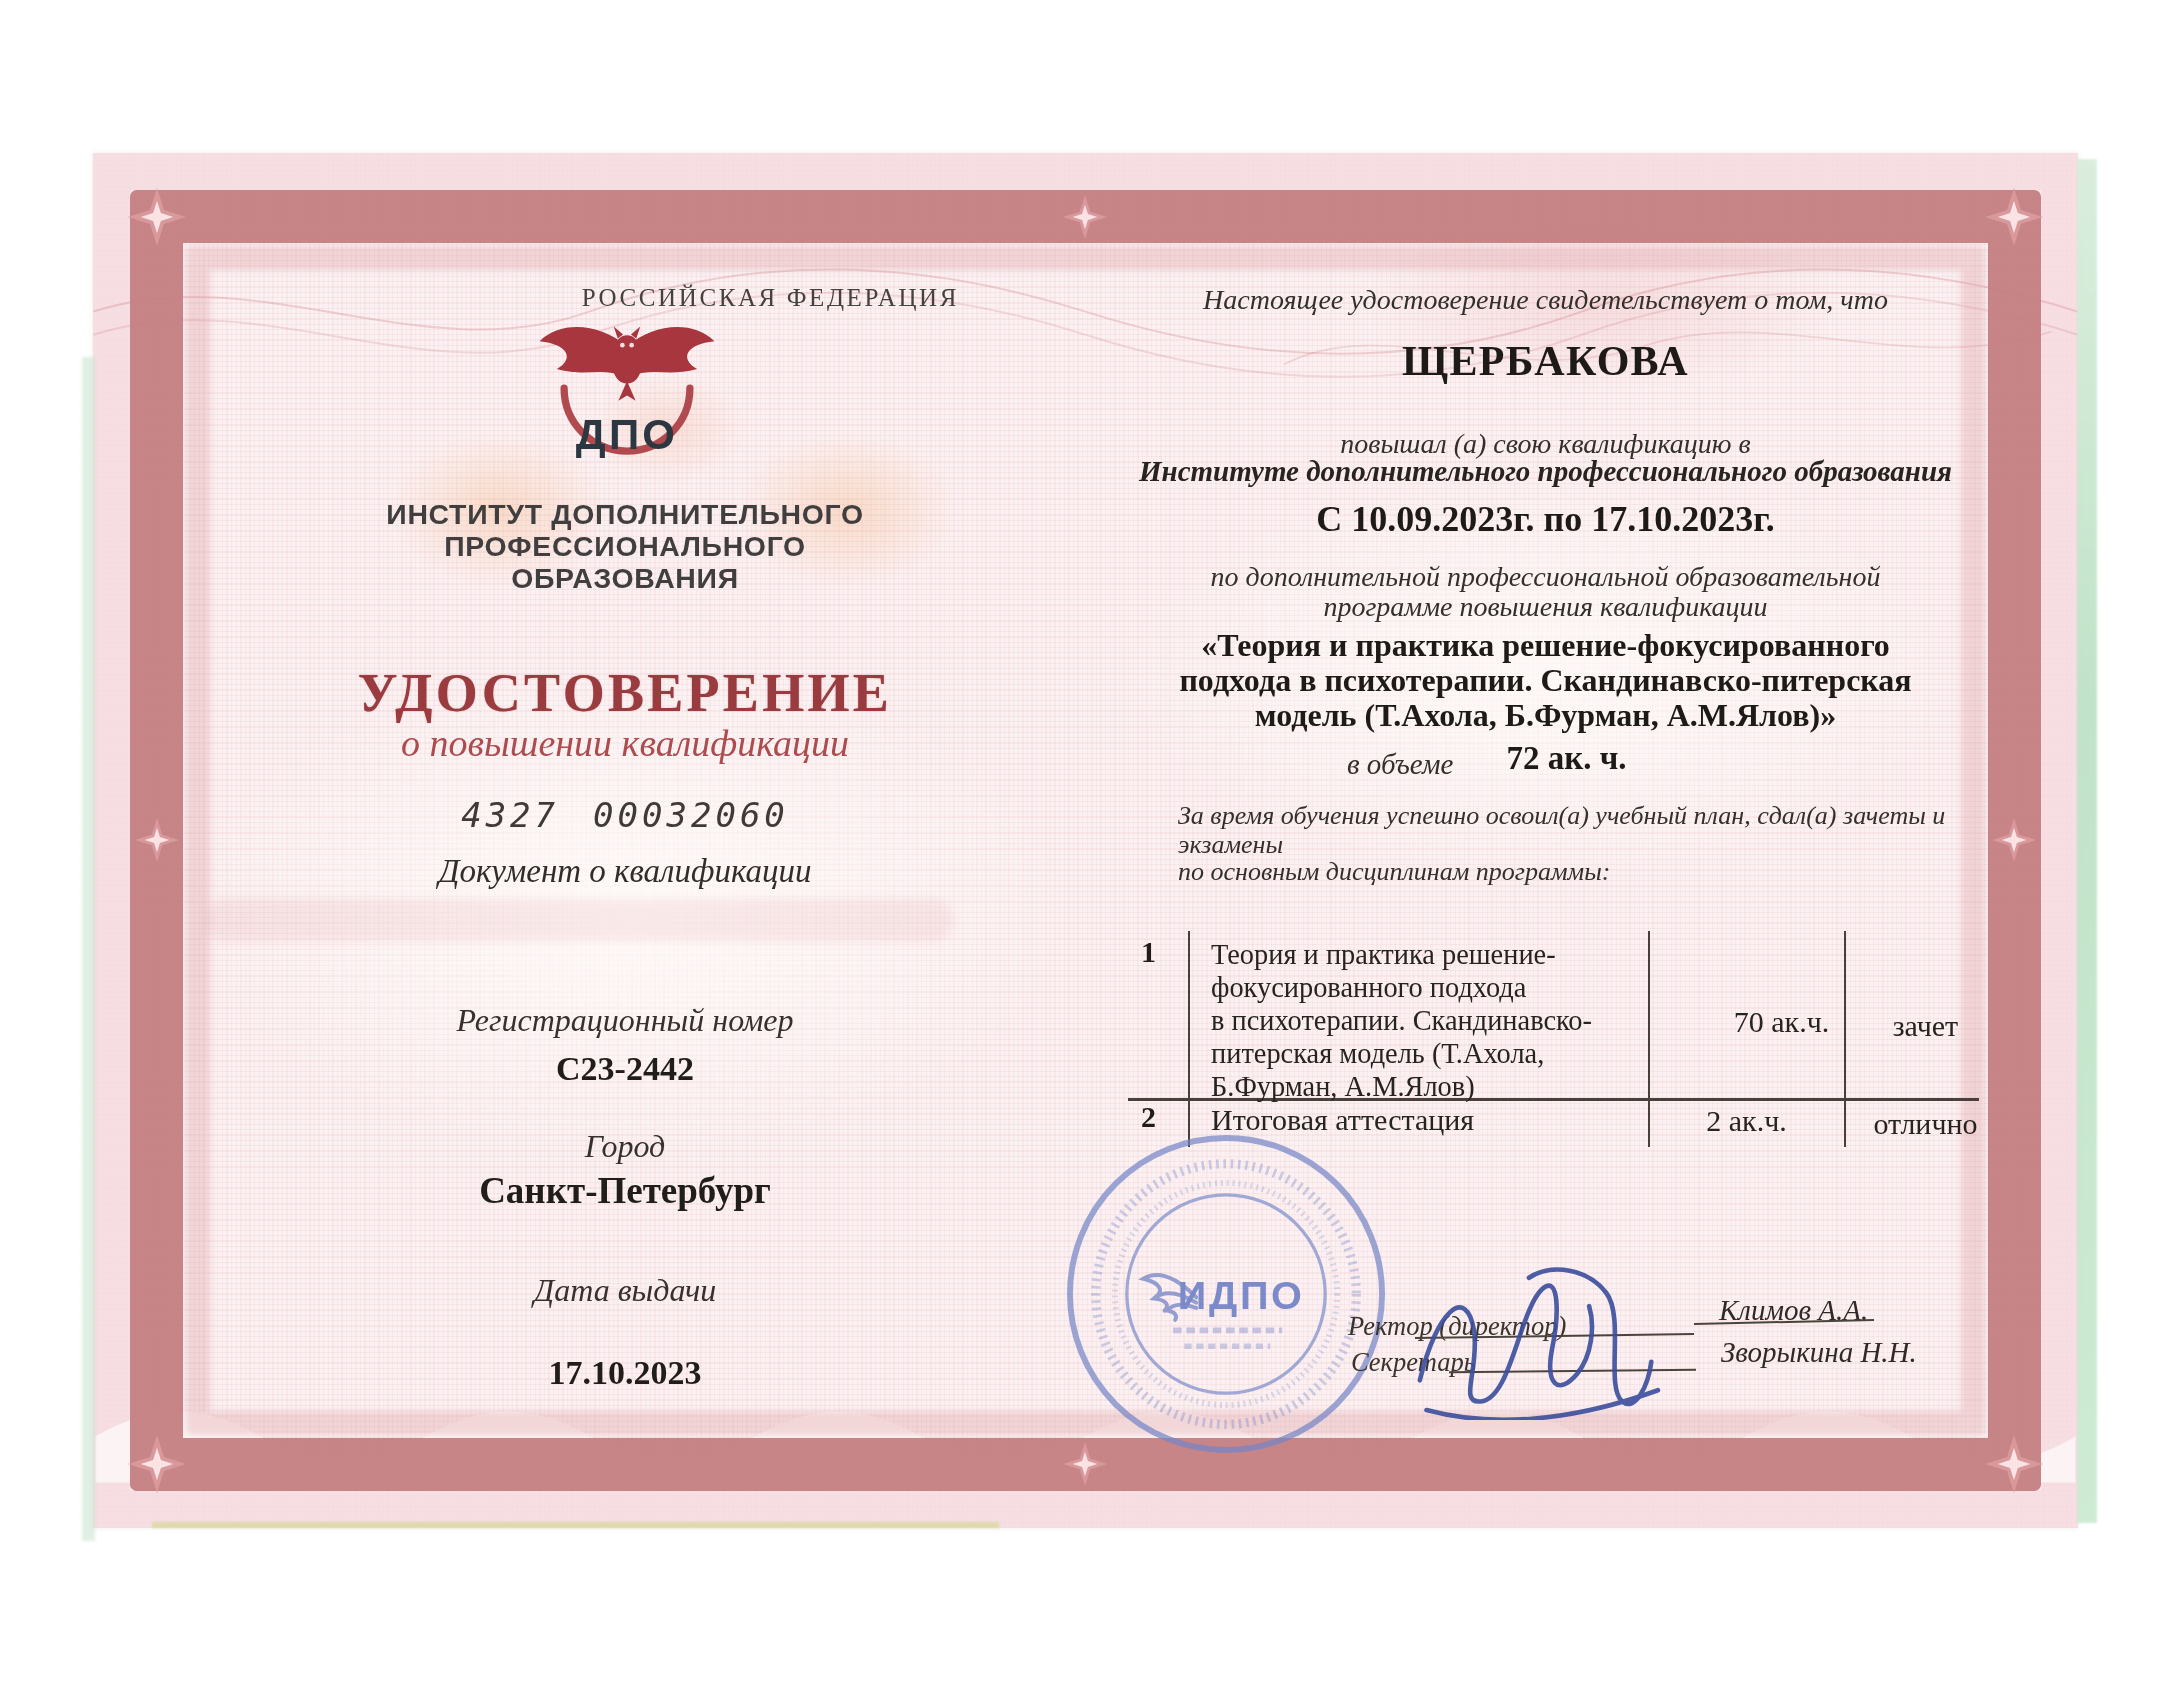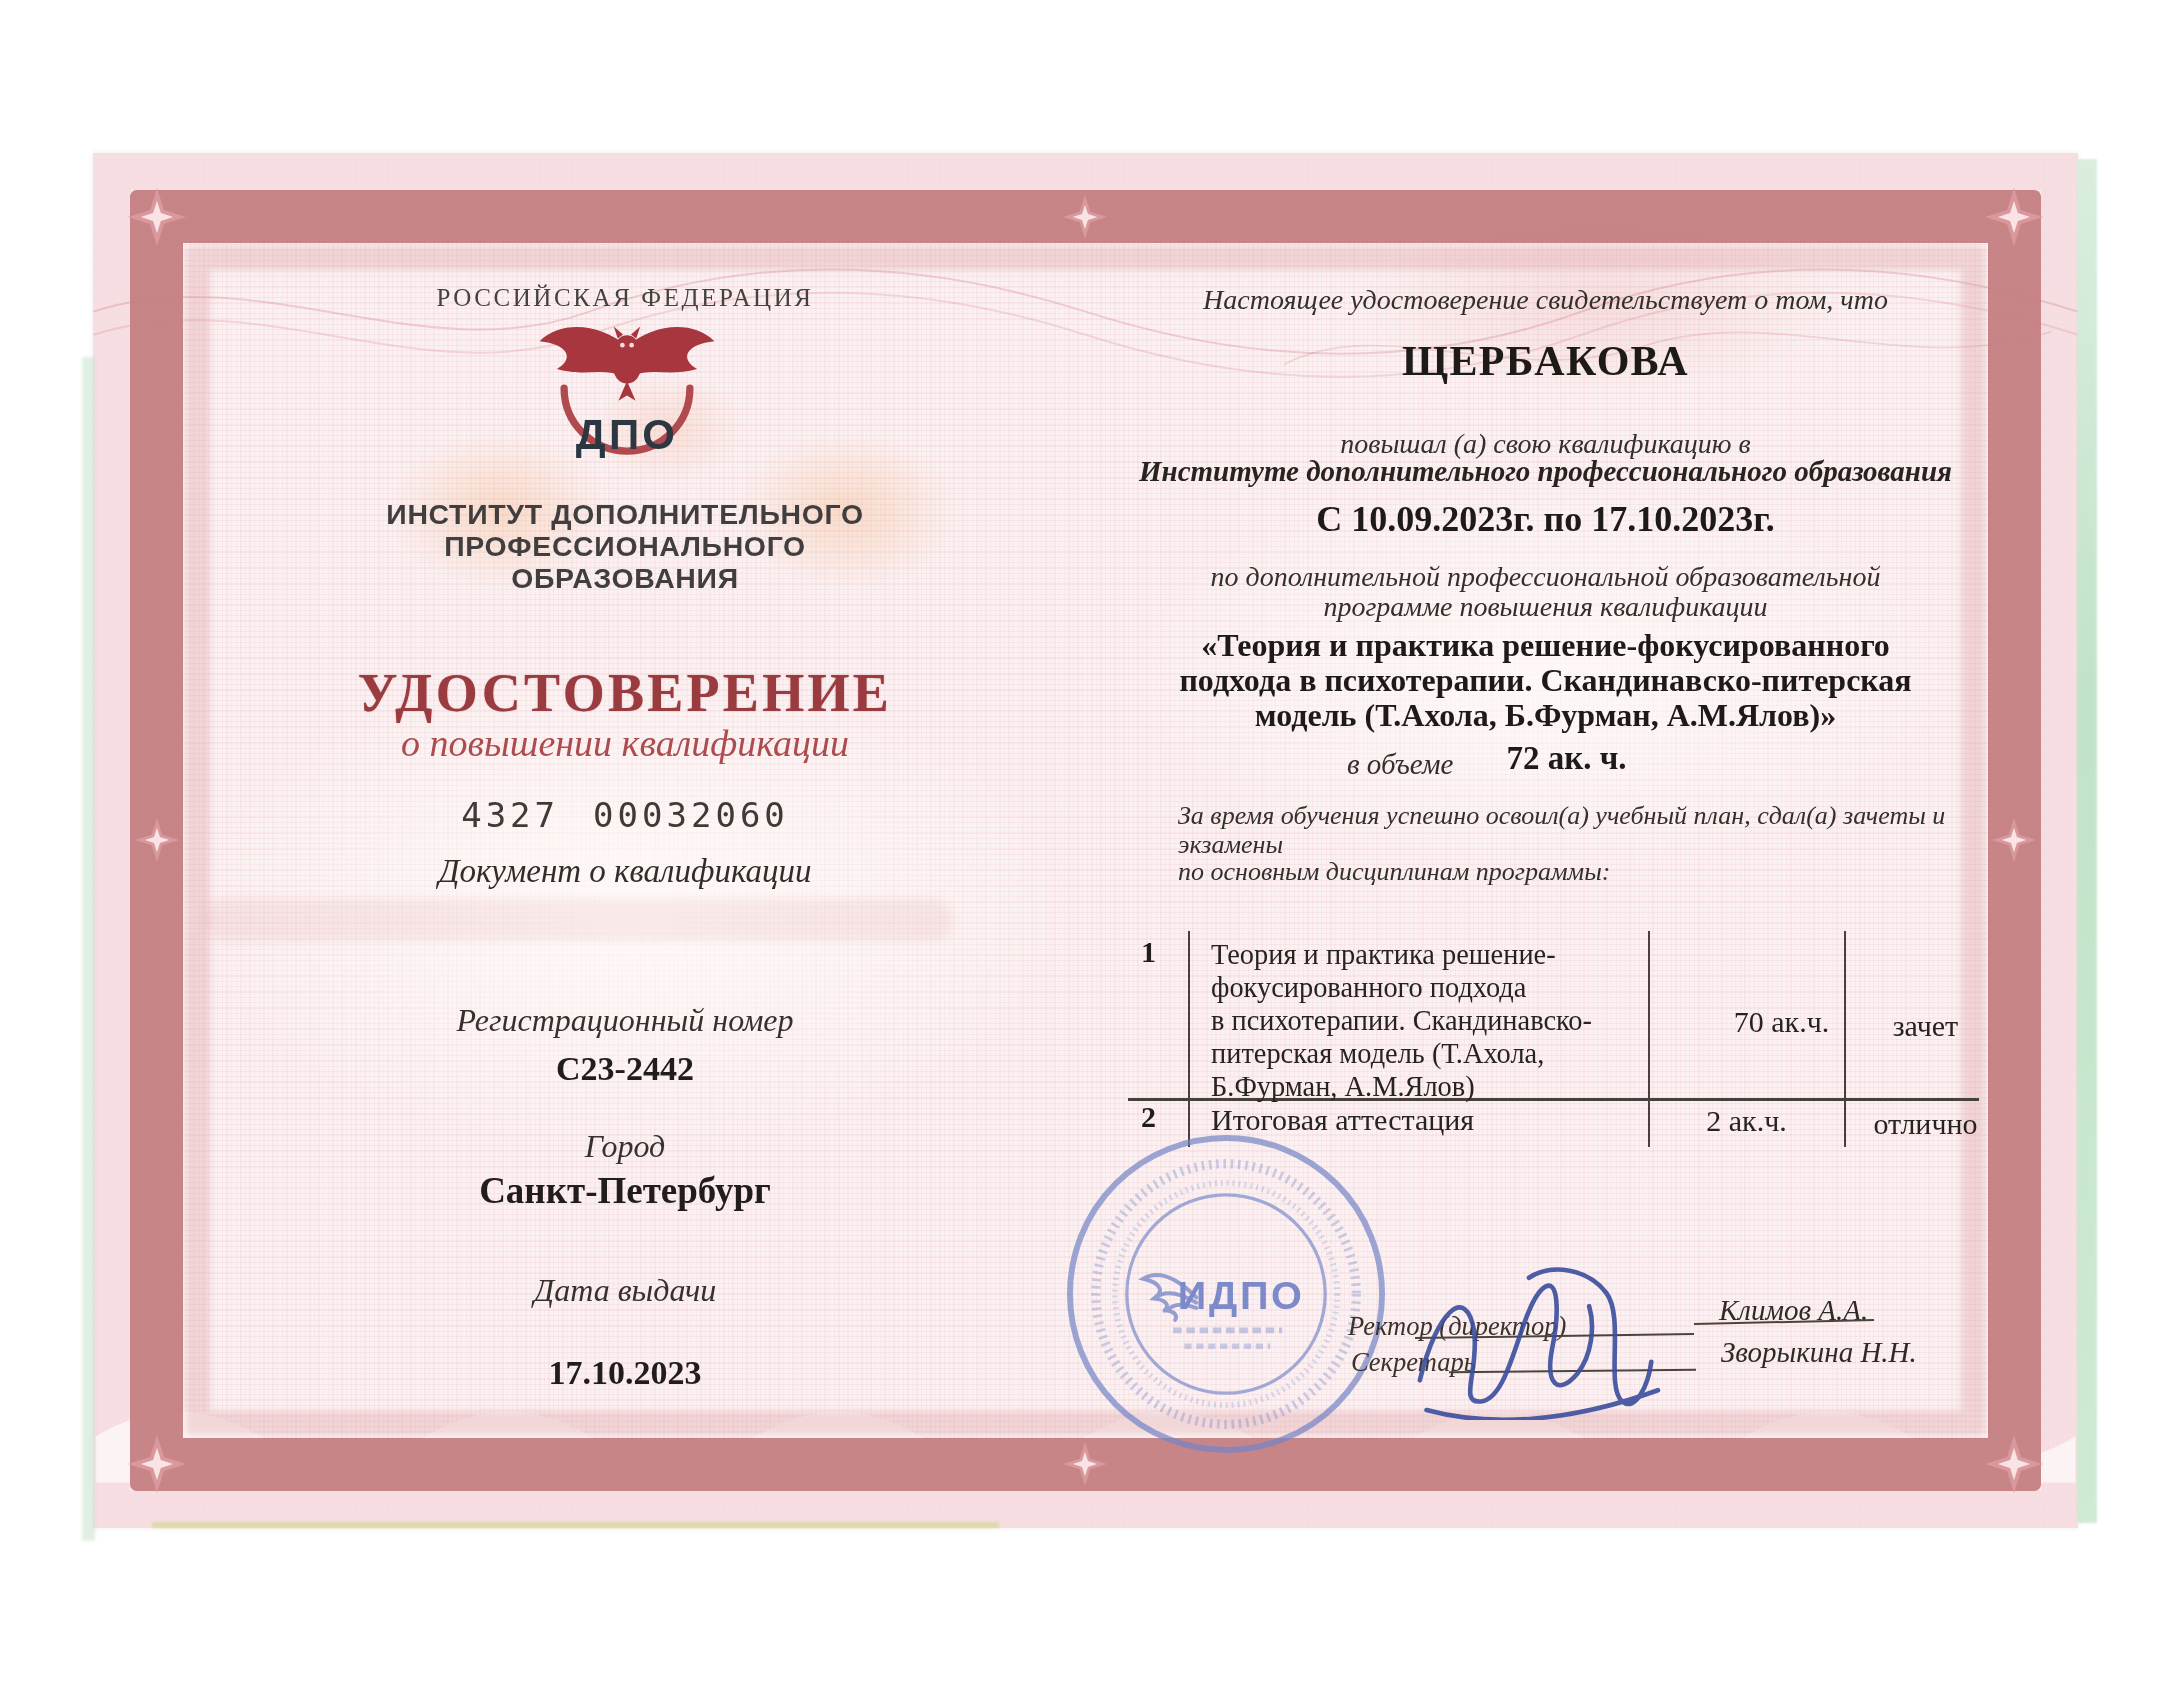--- a/index.html
+++ b/index.html
@@ -84,21 +84,21 @@
       </div>
     <div class="star" style="left:64px;top:687px;width:44px;height:44px;">
         <i></i>
       </div>
     <div class="star" style="left:1921px;top:687px;width:44px;height:44px;">
         <i></i>
       </div>
 
     <div class="abs faintband"></div>
 
-    <div class="abs ser colL nw" style="top:131px;font-size:25px;letter-spacing:2.6px;color:#45423d;">РОССИЙСКАЯ ФЕДЕРАЦИЯ</div>
+    <div class="abs ser colL nw" style="top:131px;font-size:25px;letter-spacing:2.6px;color:#45423d;text-align:right;">РОССИЙСКАЯ ФЕДЕРАЦИЯ</div>
 
     <svg class="abs" style="left:428px;top:167px;" width="212" height="192" viewBox="0 0 320 290">
       <path d="M65,103 A95,95 0 1,0 255,103" fill="none" stroke="#b04a4e" stroke-width="11" stroke-linecap="round"></path>
       <g fill="#a8363e">
         <path d="M160,40 C120,5 60,0 28,32 C70,36 82,58 54,74 C96,86 120,72 152,84 Z"></path>
         <path d="M160,40 C200,5 260,0 292,32 C250,36 238,58 266,74 C224,86 200,72 168,84 Z"></path>
         <ellipse cx="160" cy="68" rx="22" ry="28"></ellipse>
         <circle cx="160" cy="40" r="17"></circle>
         <path d="M146,28 L140,10 L154,22 Z"></path>
         <path d="M174,28 L180,10 L166,22 Z"></path>
@@ -111,21 +111,21 @@
 
     <div class="abs sans colL" style="top:345px;font-size:28.4px;line-height:32px;font-weight:bold;color:#403e3e;letter-spacing:0.7px;">
       <span style="display:block">ИНСТИТУТ ДОПОЛНИТЕЛЬНОГО</span>
       <span style="display:block">ПРОФЕССИОНАЛЬНОГО</span>
       <span style="display:block">ОБРАЗОВАНИЯ</span>
     </div>
 
     <div class="abs ser bd colL nw" style="top:509px;font-size:54px;letter-spacing:3.3px;color:#9a3c3f;text-shadow:0 0 1.3px rgba(154,60,63,0.5);">УДОСТОВЕРЕНИЕ</div>
     <div class="abs ser it colL nw" style="top:568px;font-size:38px;color:#ad4b4e;">о повышении квалификации</div>
 
-    <div class="abs colL nw" style="top:642px;font-size:34px;color:#3f3a35;font-family:'DejaVu Sans Mono',monospace;letter-spacing:4px;">
+    <div class="abs colL nw" style="top:642px;font-size:34px;color:#3f3a35;font-family:'DejaVu Sans Mono',monospace;letter-spacing:4px;font-style:italic;">
       <span>4327</span><span style="display:inline-block;width:34px;"></span><span>00032060</span>
     </div>
 
     <div class="abs ser it colL nw" style="top:700px;font-size:33px;color:#322d29;">Документ о квалификации</div>
 
     <div class="abs ser it colL nw" style="top:849px;font-size:32px;color:#36312c;">Регистрационный номер</div>
     <div class="abs ser bd colL nw" style="top:897px;font-size:34px;color:#211d1a;">С23-2442</div>
 
     <div class="abs ser it colL nw" style="top:975px;font-size:32px;color:#36312c;">Город</div>
     <div class="abs ser bd colL nw" style="top:1016px;font-size:37px;color:#211d1a;">Санкт-Петербург</div>

